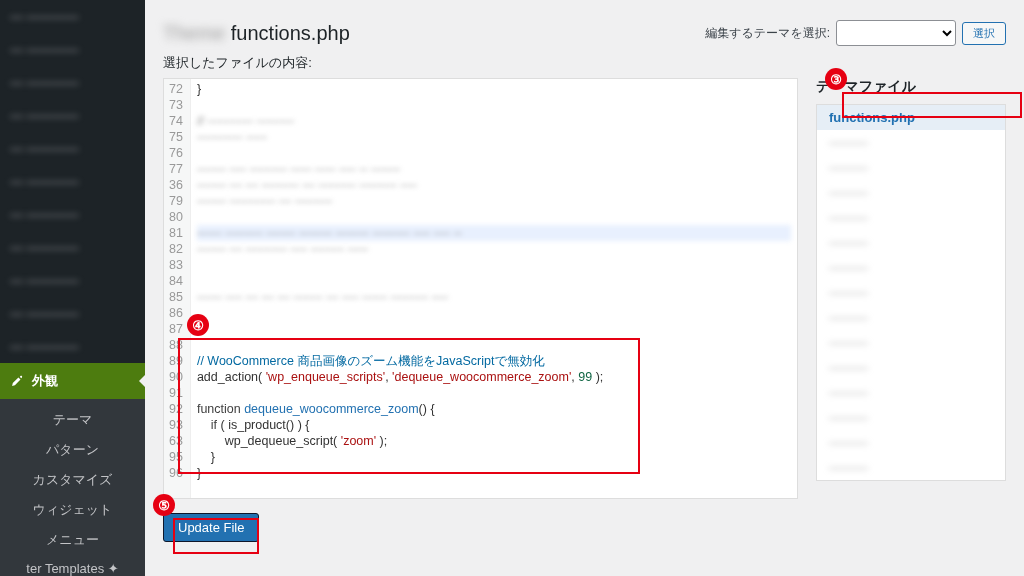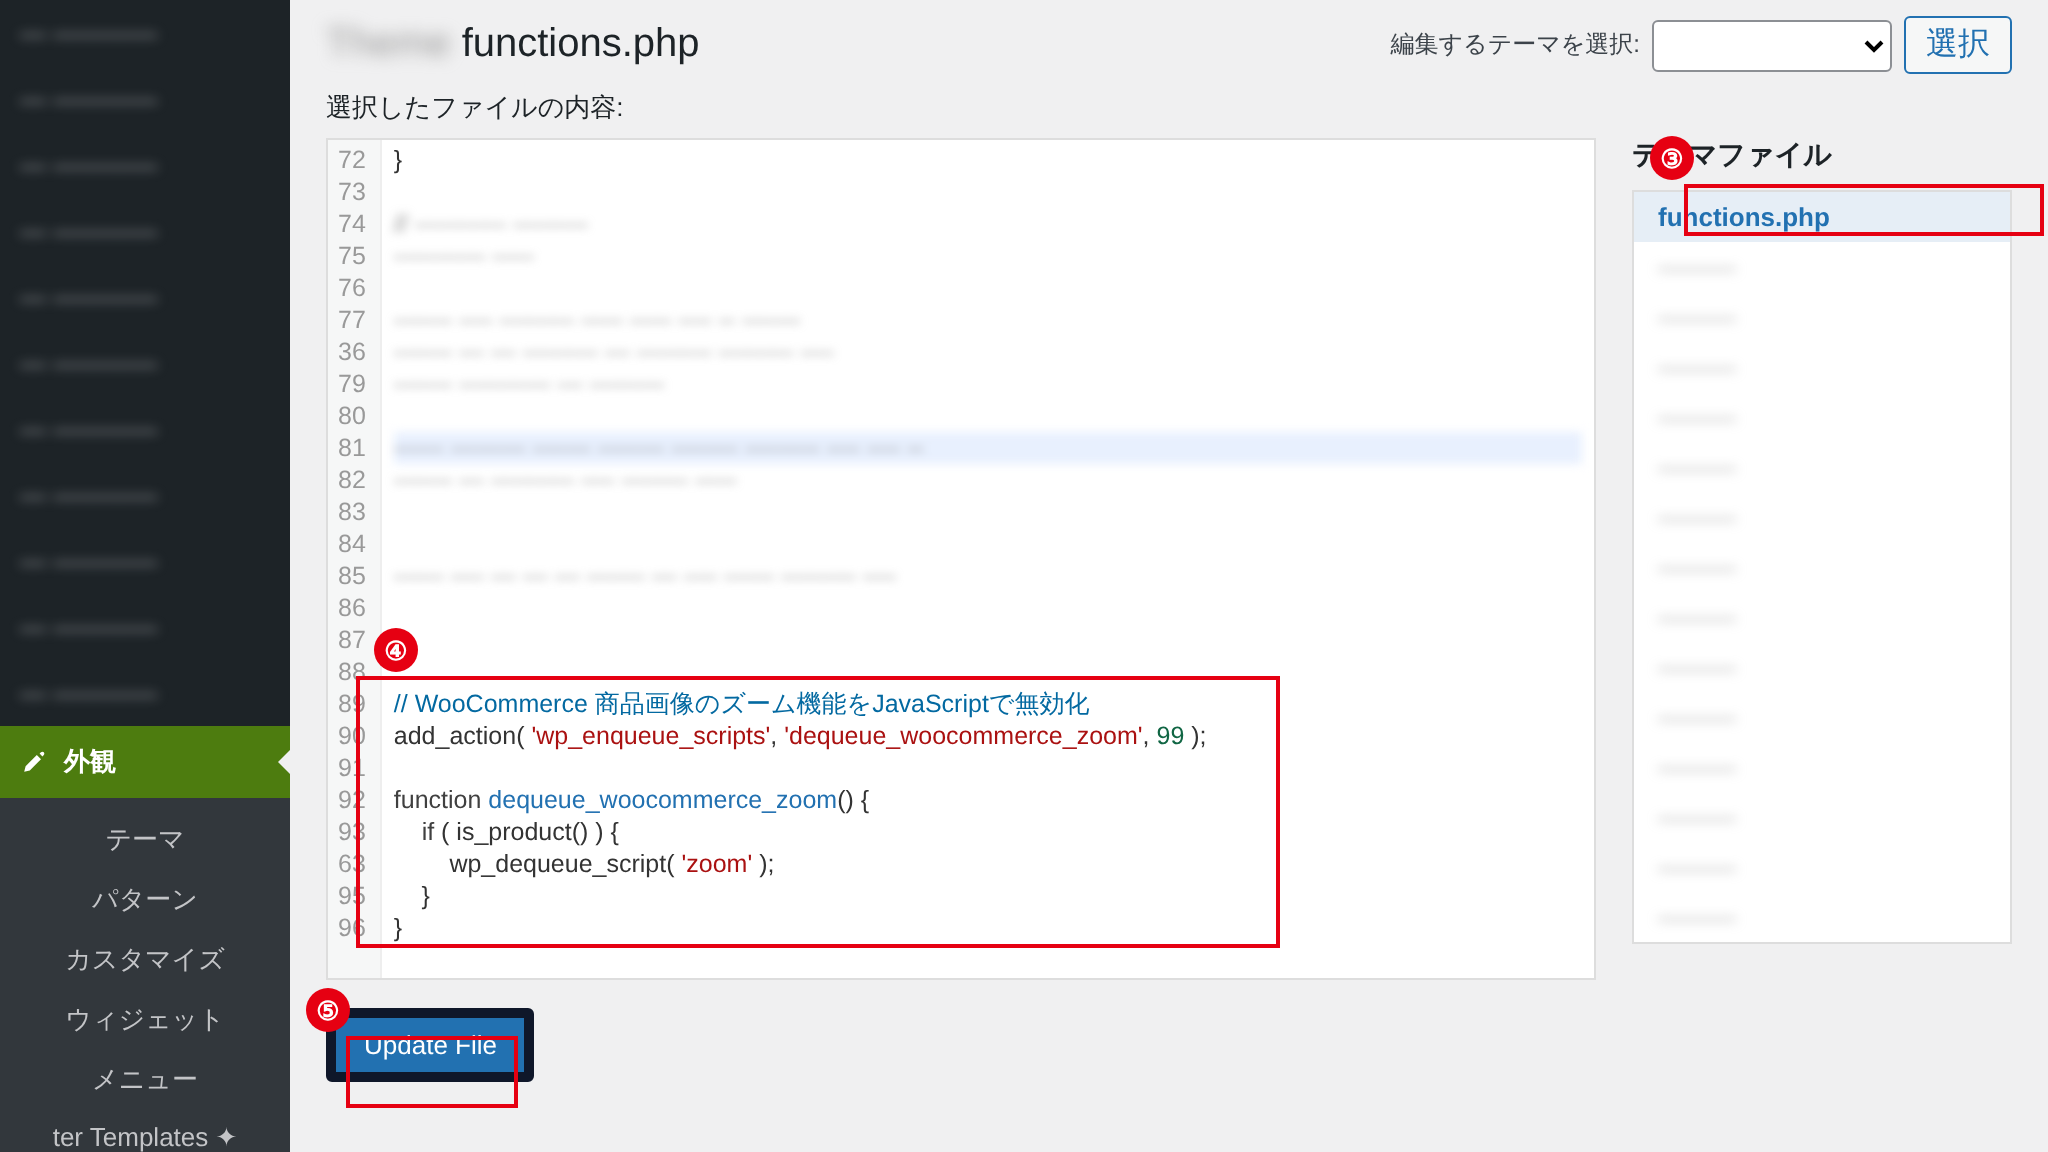--- a/index.html
+++ b/index.html
@@ -6,48 +6,48 @@
 body { background: #f0f0f1; overflow: hidden; width: 1024px; height: 576px; }
 .wrap { display: flex; height: 576px; }
 .sidebar { width: 145px; background: #1d2327; color: #c3c4c7; font-size: 13px; overflow: hidden; }
 .sb-item { padding: 9px 10px; display: flex; align-items: center; gap: 8px; cursor: pointer; color: #c3c4c7; filter: blur(3px); }
 .sb-item.clear { filter: none; }
 .sb-active { background: #4d7c0f; color: #fff; font-weight: 600; position: relative; }
 .sb-active::after { content:""; position:absolute; right:0; top:50%; transform:translateY(-50%); border:6px solid transparent; border-right-color:#f0f0f1; }
 .sb-sub { background: #32373c; padding: 6px 0; }
 .sb-sub-item { padding: 6px 14px; font-size: 13px; color: #c3c4c7; cursor: pointer; text-align: center; }
 
-.main { flex: 1; padding: 4px 18px 10px; position: relative; overflow: hidden; }
+.main { flex: 1; padding: 16px 18px 10px; position: relative; overflow: hidden; }
 .header { display: flex; justify-content: space-between; align-items: center; padding: 4px 0 8px; }
 .title { font-size: 20px; font-weight: 500; color: #1d2327; }
 .title .pre { filter: blur(4px); color:#999; }
 .theme-sel { display: flex; gap: 6px; align-items: center; font-size: 12px; color: #3c434a; }
 .theme-sel select { font-size: 12px; padding: 2px 22px 2px 6px; border: 1px solid #8c8f94; border-radius: 3px; background:#fff; min-width: 120px; height: 26px; }
-.theme-sel button { font-size: 16px; padding: 3px 10px; border: 1px solid #2271b1; background: #f6f7f7; color: #2271b1; border-radius: 3px; cursor: pointer; }
+.theme-sel button { font-size: 11px; padding: 3px 10px; border: 1px solid #2271b1; background: #f6f7f7; color: #2271b1; border-radius: 3px; cursor: pointer; }
 .sub-label { font-size: 13px; color: #1d2327; margin-bottom: 6px; }
 
 .cols { display: flex; gap: 18px; }
 .editor-col { flex: 1; }
 .editor-box { background: #fff; border: 1px solid #ddd; display: flex; height: 421px; font-family: Menlo, Consolas, monospace; font-size: 12.5px; }
 .gutter { background: #f6f7f7; color: #999; text-align: right; padding: 2px 7px 2px 5px; line-height: 16px; user-select: none; border-right: 1px solid #eee; }
 .gutter div { height: 16px; }
 .code { flex: 1; padding: 2px 6px; line-height: 16px; white-space: pre; color: #333; position: relative; }
 .code .line { height: 16px; }
 .blurline { filter: blur(2.5px); color:#888; }
 .c-comment { color: #0369a1; }
 .c-kw { color: #404040; }
 .c-fn { color: #2271b1; }
 .c-str { color: #a11; }
 .c-num { color: #164; }
 .hl-line { background: #e8f0fe; }
 
 .doc-row { display: flex; gap: 6px; align-items: center; margin-top: 14px; font-size: 13px; color: #3c434a; }
 .doc-row select { font-size: 12px; padding: 3px 26px 3px 8px; border: 1px solid #8c8f94; border-radius: 3px; background:#fff; min-width: 190px; height: 28px; color:#555; }
 .doc-row .lookup { font-size: 12px; padding: 4px 12px; border: 1px solid #c3c4c7; background: #f6f7f7; color: #a7aaad; border-radius: 3px; }
-.update-btn { margin-top: 14px; background: #2271b1; color: #fff; border: 5px solid #0f172a; border-radius: 3px; padding: 6px 14px; font-size: 13px; cursor: pointer; }
+.update-btn { margin-top: 14px; background: #2271b1; color: #fff; border: 1px solid #0f172a; border-radius: 3px; padding: 6px 14px; font-size: 13px; cursor: pointer; }
 
 .files-col { width: 190px; }
 .files-col h3 { font-size: 14px; font-weight: 700; color: #1d2327; margin-bottom: 8px; }
 .file-list { background: #fff; border: 1px solid #ddd; font-size: 13px; max-height: 410px; overflow: hidden; }
 .file-item { padding: 5px 12px; color: #2271b1; cursor: pointer; }
 .file-item.sel { background: #e6eef6; font-weight: 600; }
 .file-item.blur { filter: blur(3px); color:#999; }
 
 .badge { position: absolute; width: 22px; height: 22px; background: #e60012; color: #fff; border-radius: 50%; display: flex; align-items: center; justify-content: center; font-size: 13px; font-weight: 600; z-index: 30; }
 .redbox { position: absolute; border: 2.5px solid #e60012; pointer-events: none; z-index: 20; }

